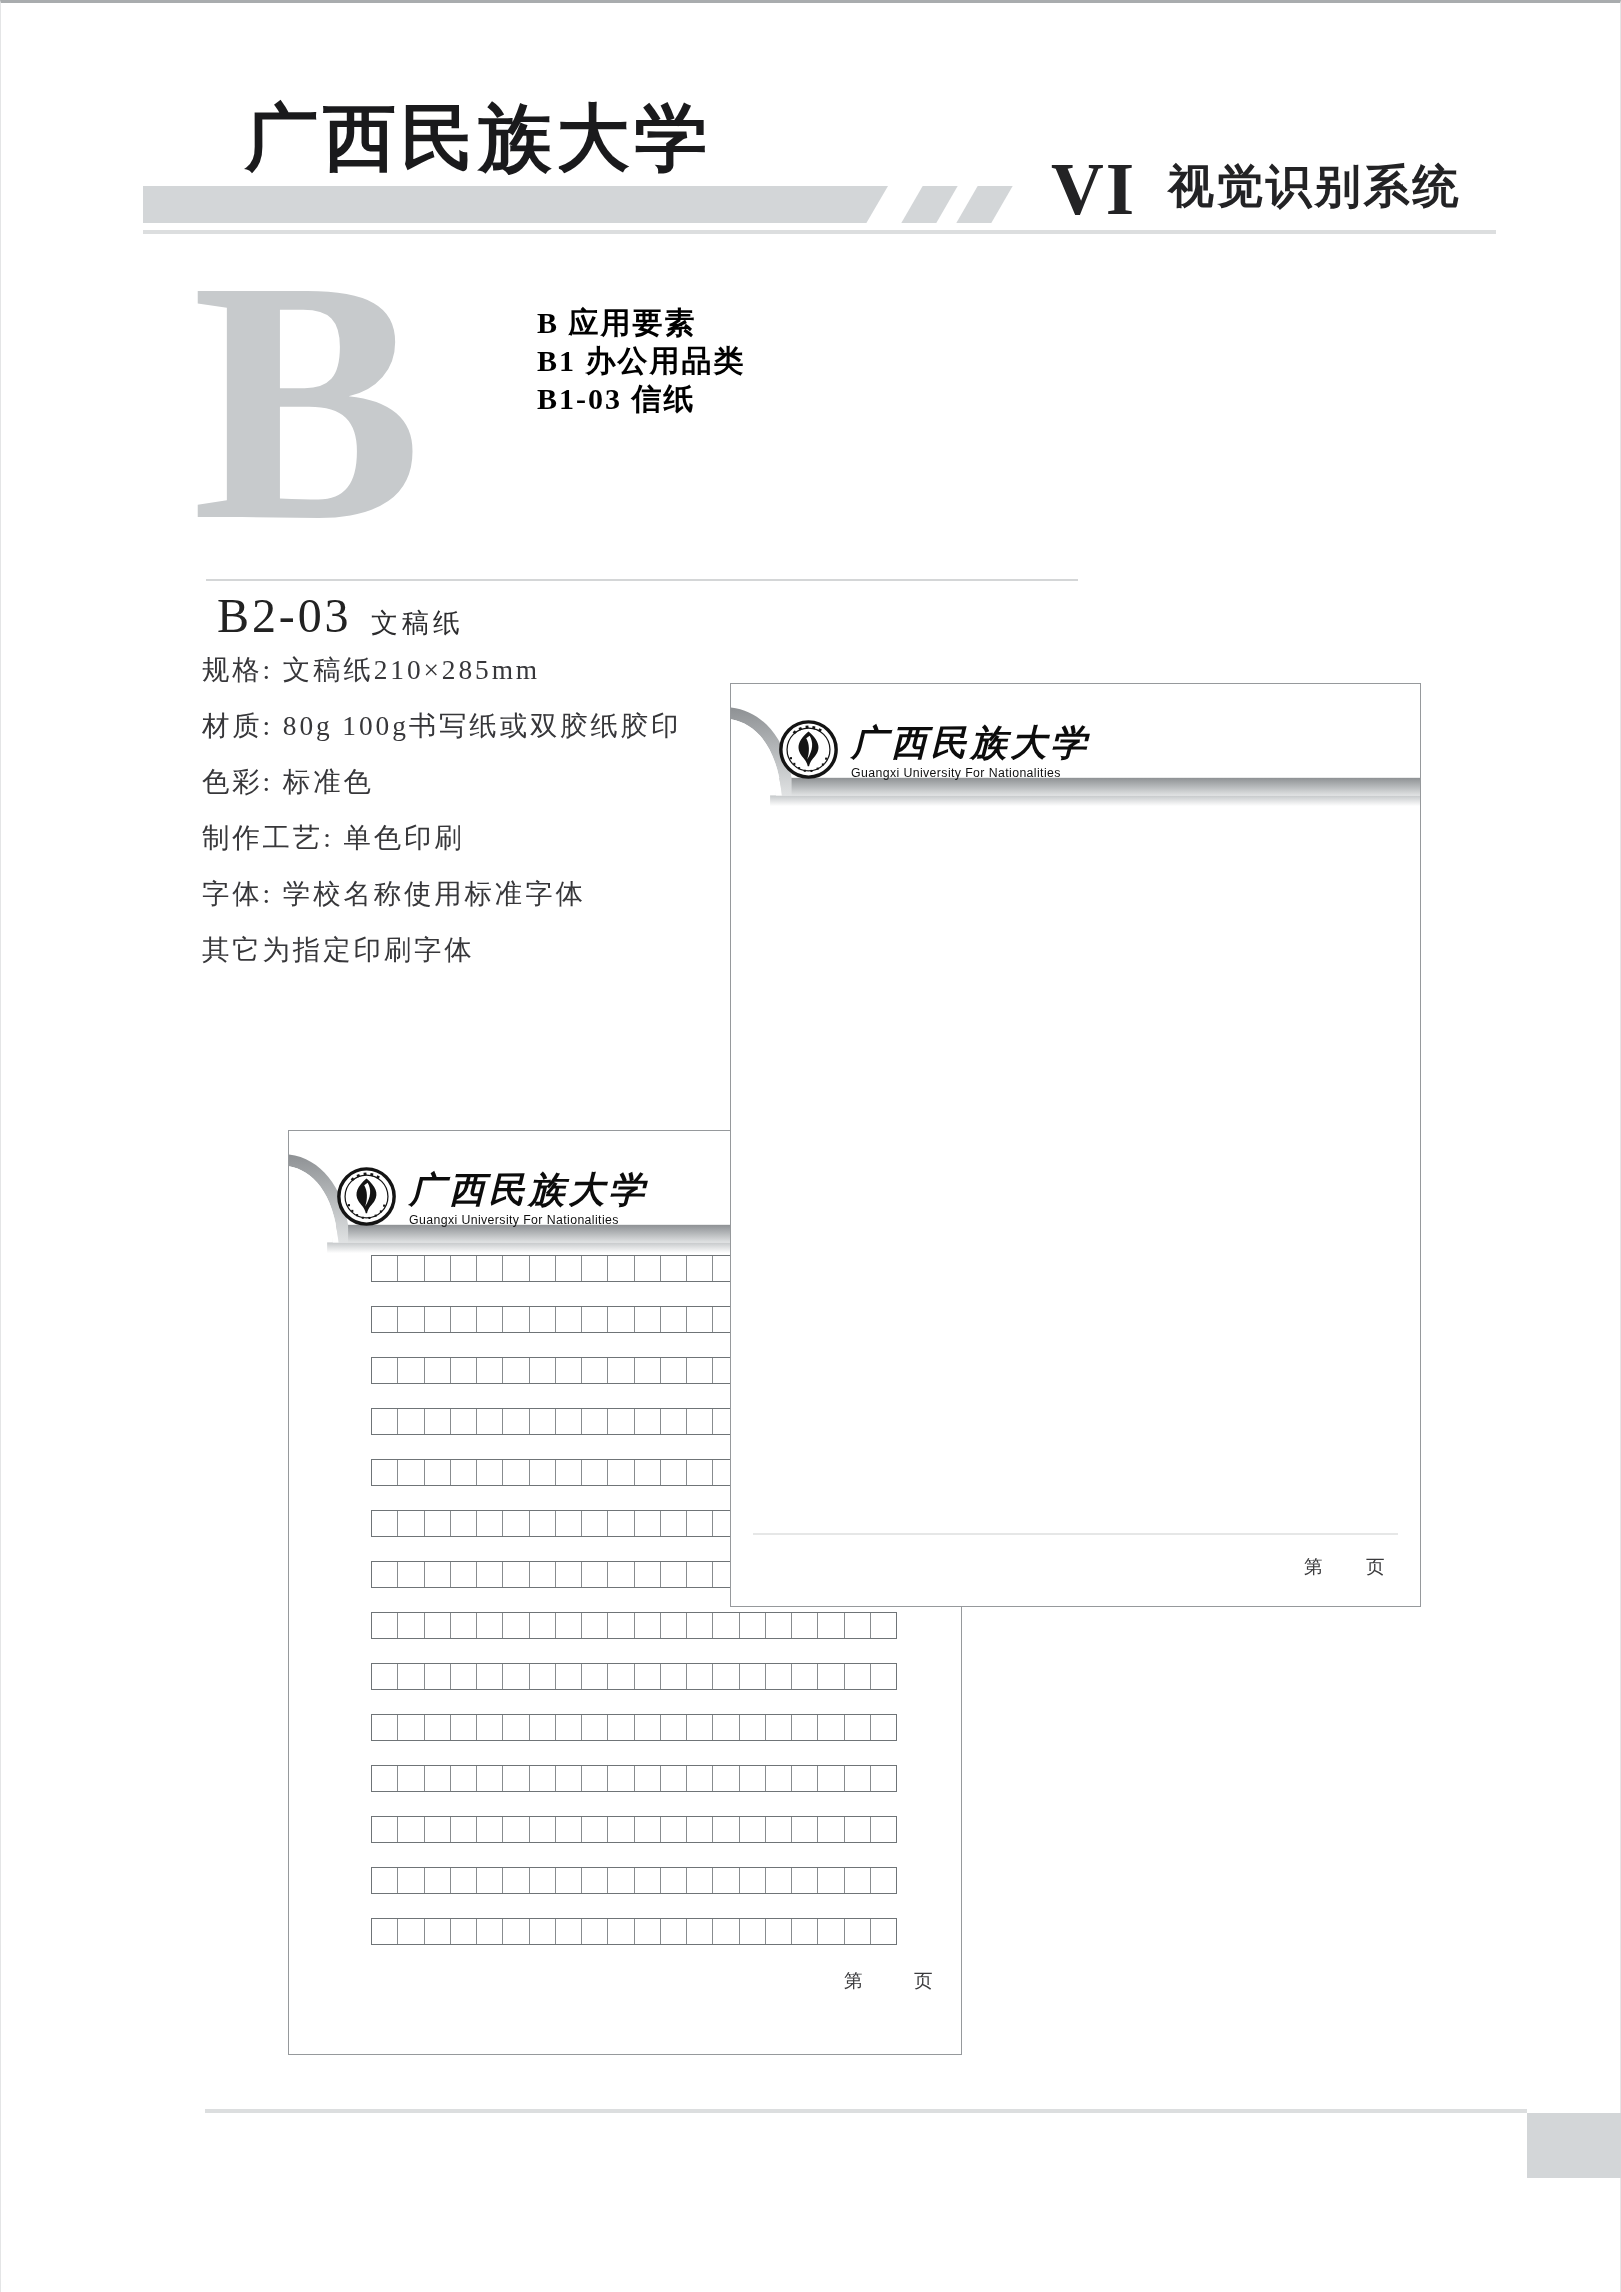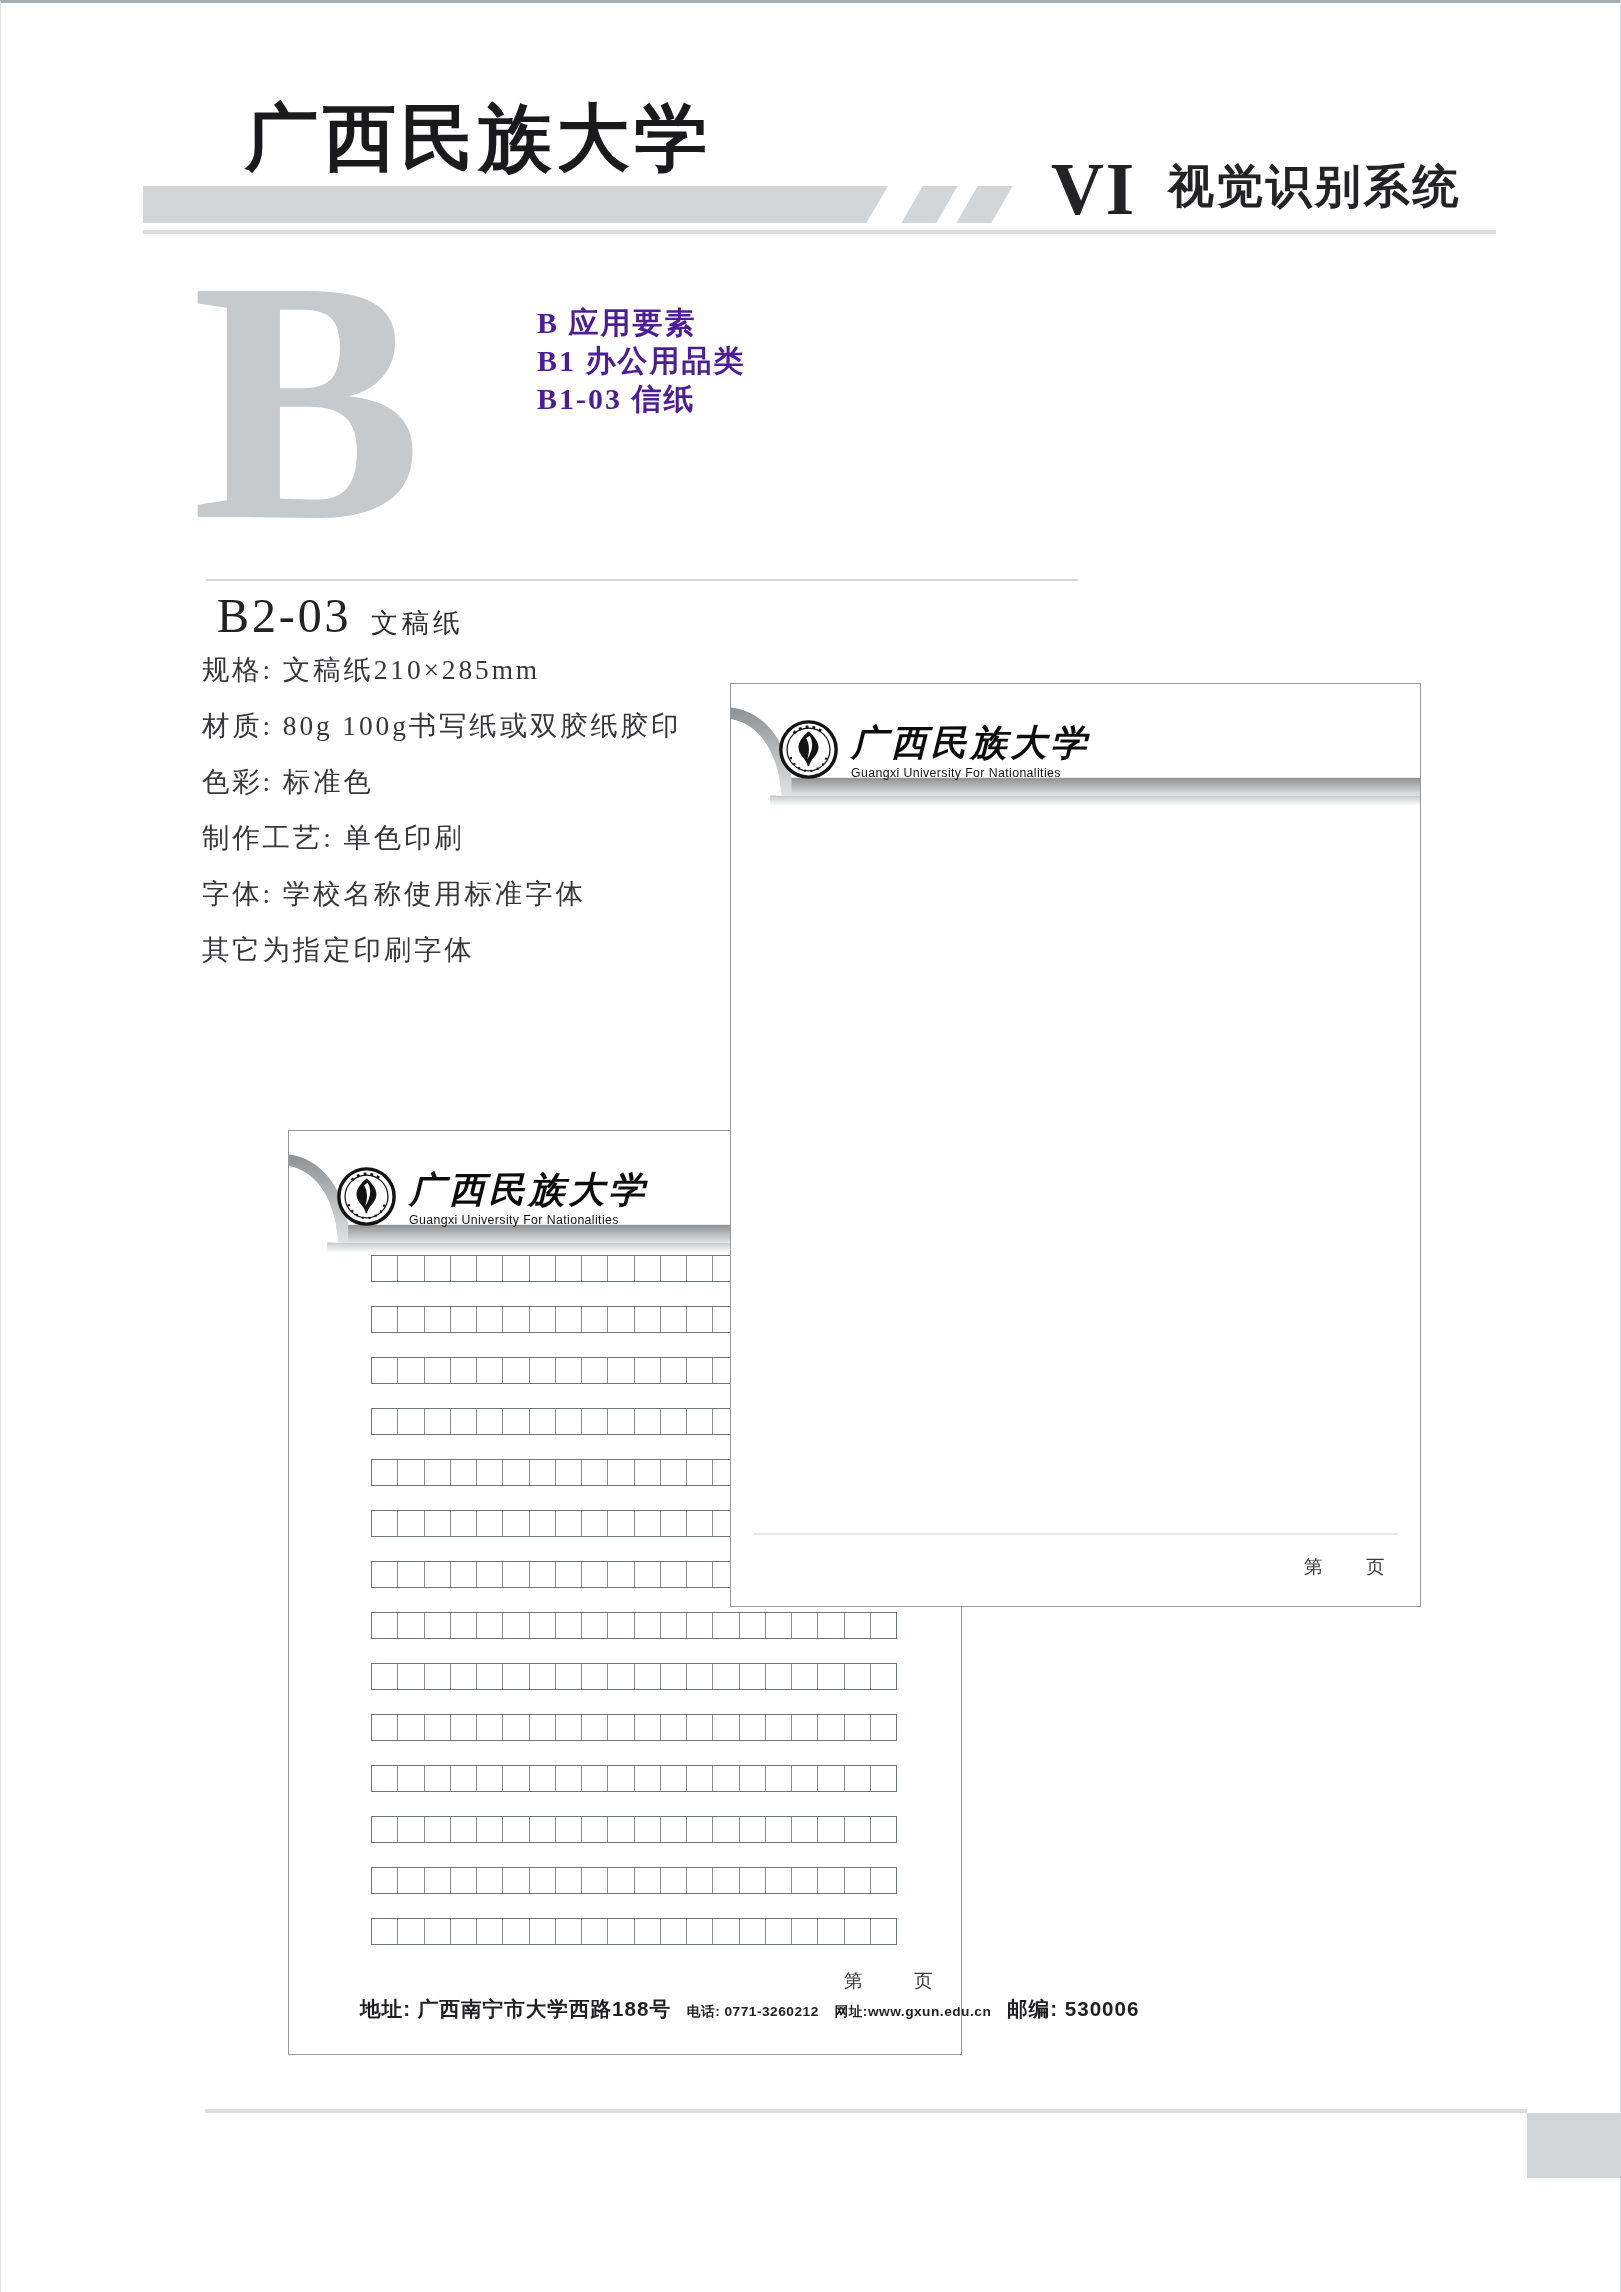--- a/index.html
+++ b/index.html
@@ -43,21 +43,21 @@
   .header-underline{
     position:absolute;left:143px;top:230px;width:1353px;height:3.9px;background:#dcdedf;
   }
   
   .big-b{
     position:absolute;left:192px;top:263px;
     font-size:345px;line-height:0.80;font-weight:bold;color:#c7cacc;
   }
   .b-lines{
     position:absolute;left:537px;top:304px;
-    font-size:30px;font-weight:bold;color:#4c1d95;line-height:38px;letter-spacing:2px;
+    font-size:30px;font-weight:bold;color:#000000;line-height:38px;letter-spacing:2px;
   }
   
   .section-divider{
     position:absolute;left:206px;top:579px;width:872px;height:2px;background:#d4d6d7;
   }
   .item-heading{
     position:absolute;left:217px;top:588px;white-space:nowrap;
   }
   .item-code{font-size:48px;letter-spacing:2.9px;color:#222;}
   .item-name{font-size:27px;margin-left:19.6px;color:#2c2c2e;letter-spacing:3.9px;}
@@ -503,23 +503,20 @@
         <div class="grid-cell"></div>
         <div class="grid-cell"></div>
         <div class="grid-cell"></div>
         <div class="grid-cell"></div>
       </div>
     </div>
 
   <span class="page-label lbl-di">第</span>
   <span class="page-label lbl-ye">页</span>
 
-  <div class="address-line">
-    <span class="addr-main">地址: 广西南宁市大学西路188号</span><span class="addr-small">电话: 0771-3260212</span><span class="addr-small">网址:www.gxun.edu.cn</span><span class="addr-zip">邮编: 530006</span>
-  </div>
 </div>
 
 <div class="paper paper-right">
   <div class="letterhead-header">
     <svg class="swoosh" viewBox="0 0 705 132" preserveAspectRatio="none">
       <defs>
         <linearGradient id="gBandR" x1="0" y1="0" x2="0" y2="1">
           <stop offset="0" stop-color="#8e9194"></stop>
           <stop offset="0.5" stop-color="#b6b9bb"></stop>
           <stop offset="1" stop-color="#e0e2e3"></stop>

